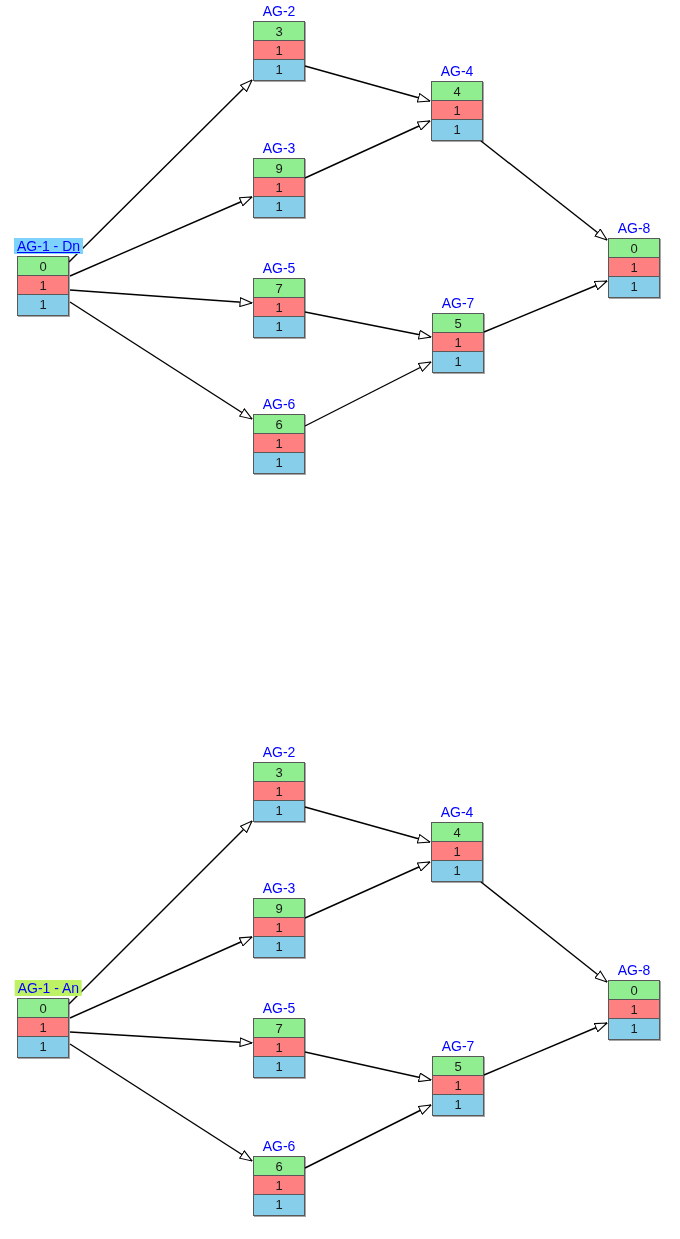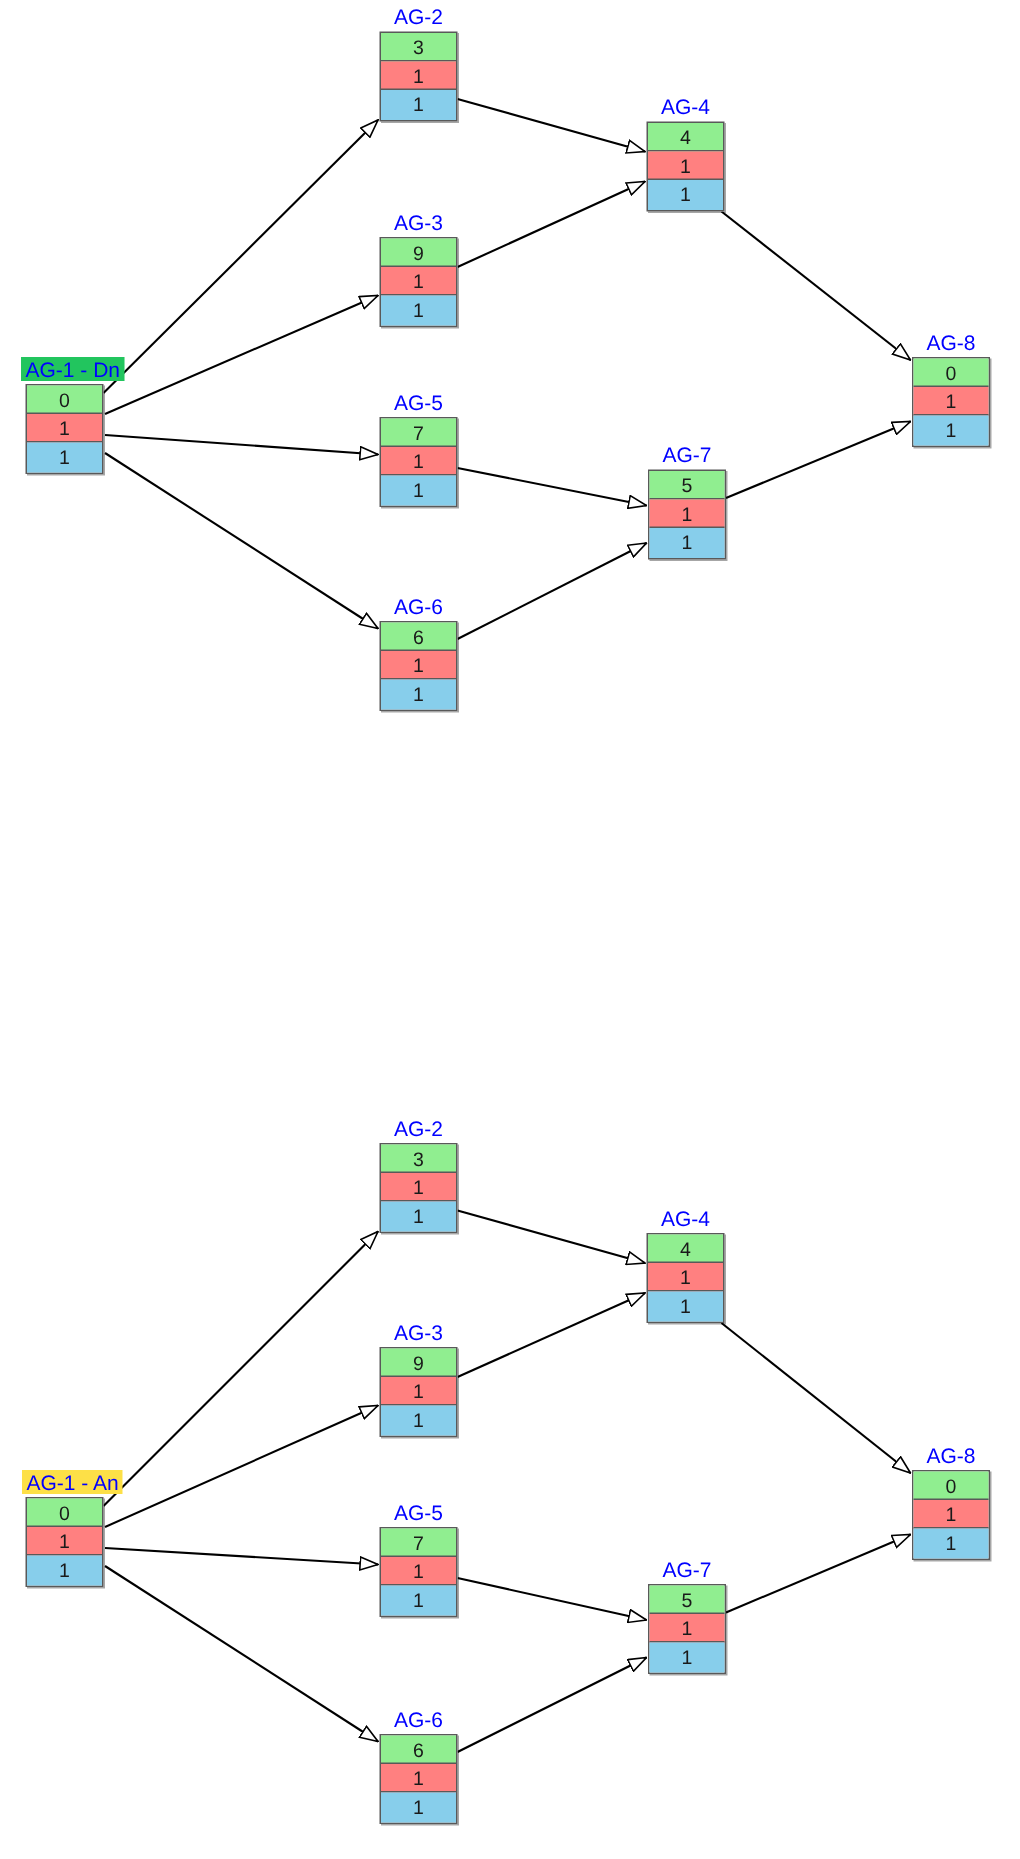--- a/index.html
+++ b/index.html
@@ -98,21 +98,21 @@
       <line x1="70" y1="1044" x2="252" y2="1161" stroke="#000000" stroke-width="1.4" marker-end="url(#arrow)"></line>
       <line x1="305" y1="807" x2="430" y2="842" stroke="#000000" stroke-width="1.4" marker-end="url(#arrow)"></line>
       <line x1="305" y1="918" x2="430" y2="862" stroke="#000000" stroke-width="1.4" marker-end="url(#arrow)"></line>
       <line x1="305" y1="1052" x2="431" y2="1080" stroke="#000000" stroke-width="1.4" marker-end="url(#arrow)"></line>
       <line x1="305" y1="1168" x2="431" y2="1105" stroke="#000000" stroke-width="1.4" marker-end="url(#arrow)"></line>
       <line x1="481" y1="882" x2="607" y2="982" stroke="#000000" stroke-width="1.4" marker-end="url(#arrow)"></line>
       <line x1="484" y1="1075" x2="607" y2="1023" stroke="#000000" stroke-width="1.4" marker-end="url(#arrow)"></line>
     </svg>
 
   <div class="node" style="left: 17px; top: 256px;">
-    <div class="node-label hl" style="background: #22c55e;">AG-1 - Dn</div>
+    <div class="node-label hl" style="background: #7dd3fc; text-decoration: underline;">AG-1 - Dn</div>
     <div class="node-box">
       <div class="cell green">0</div>
       <div class="cell red">1</div>
       <div class="cell blue">1</div>
     </div>
   </div>
 
   <div class="node" style="left: 253px; top: 21px;">
     <div class="node-label">AG-2</div>
     <div class="node-box">
@@ -170,21 +170,21 @@
   <div class="node" style="left: 608px; top: 238px;">
     <div class="node-label">AG-8</div>
     <div class="node-box">
       <div class="cell green">0</div>
       <div class="cell red">1</div>
       <div class="cell blue">1</div>
     </div>
   </div>
 
   <div class="node" style="left: 17px; top: 998px;">
-    <div class="node-label hl" style="background: #fde047;">AG-1 - An</div>
+    <div class="node-label hl" style="background: #bef264;">AG-1 - An</div>
     <div class="node-box">
       <div class="cell green">0</div>
       <div class="cell red">1</div>
       <div class="cell blue">1</div>
     </div>
   </div>
 
   <div class="node" style="left: 253px; top: 762px;">
     <div class="node-label">AG-2</div>
     <div class="node-box">

